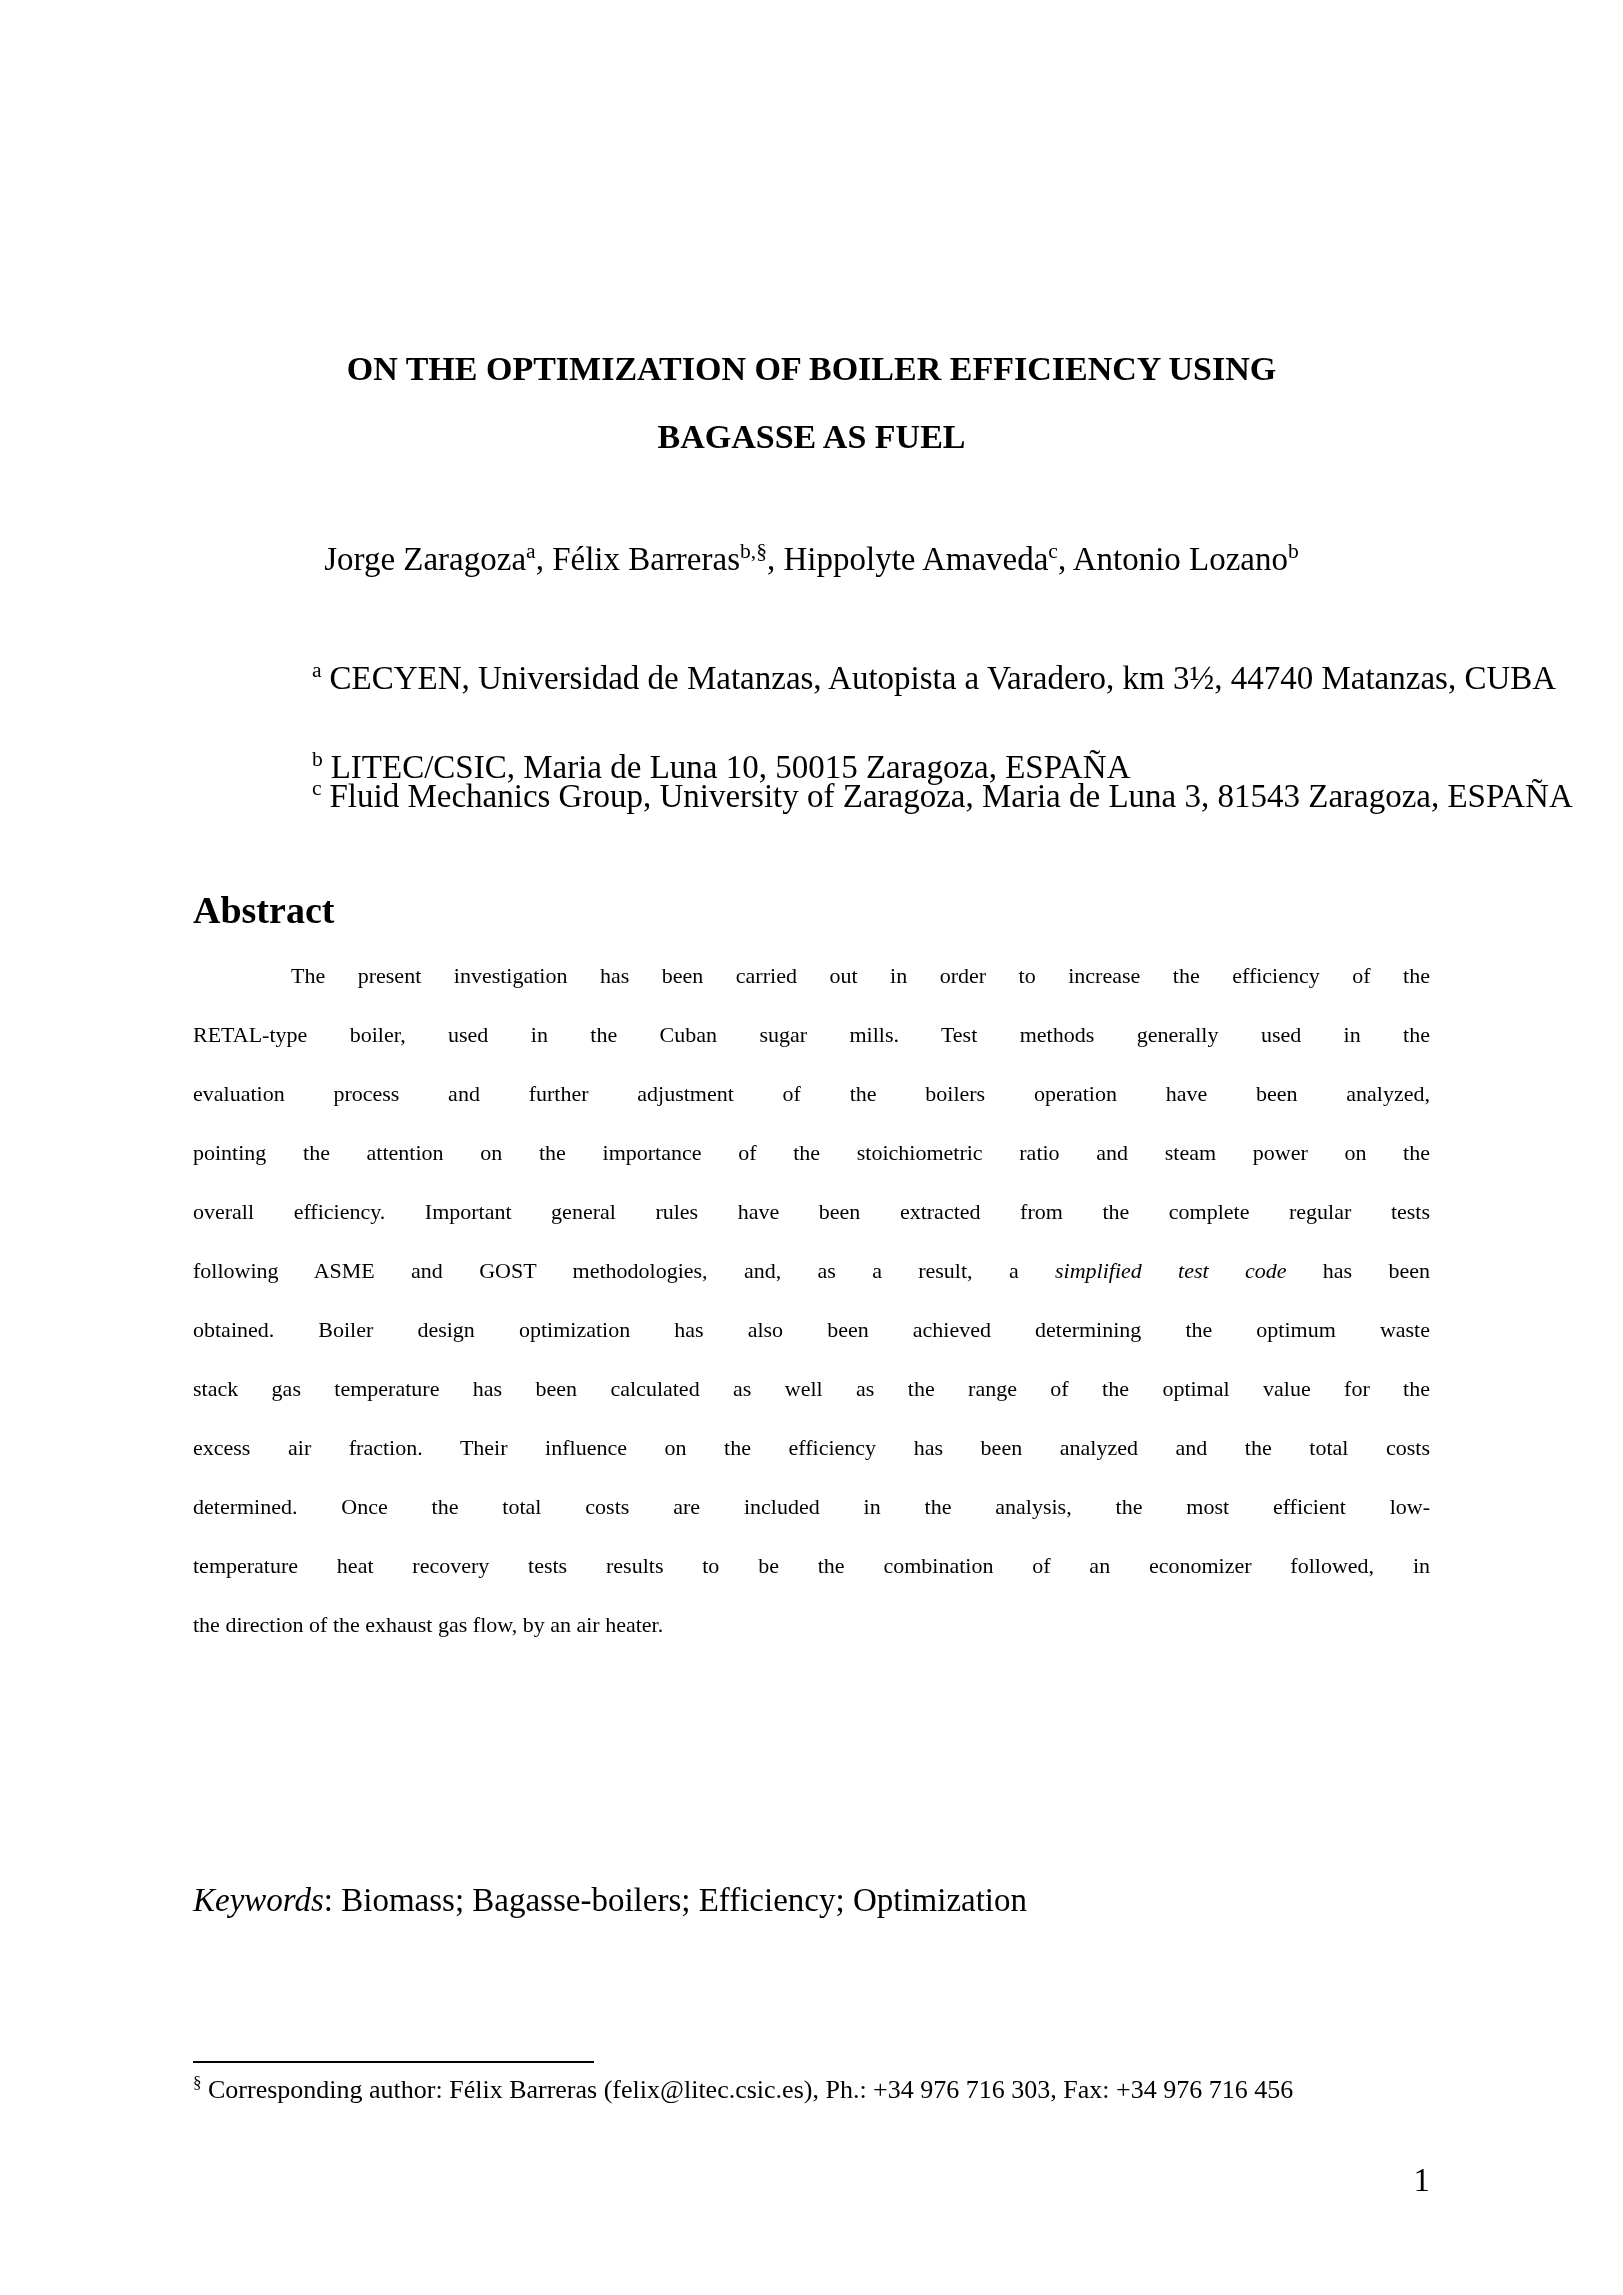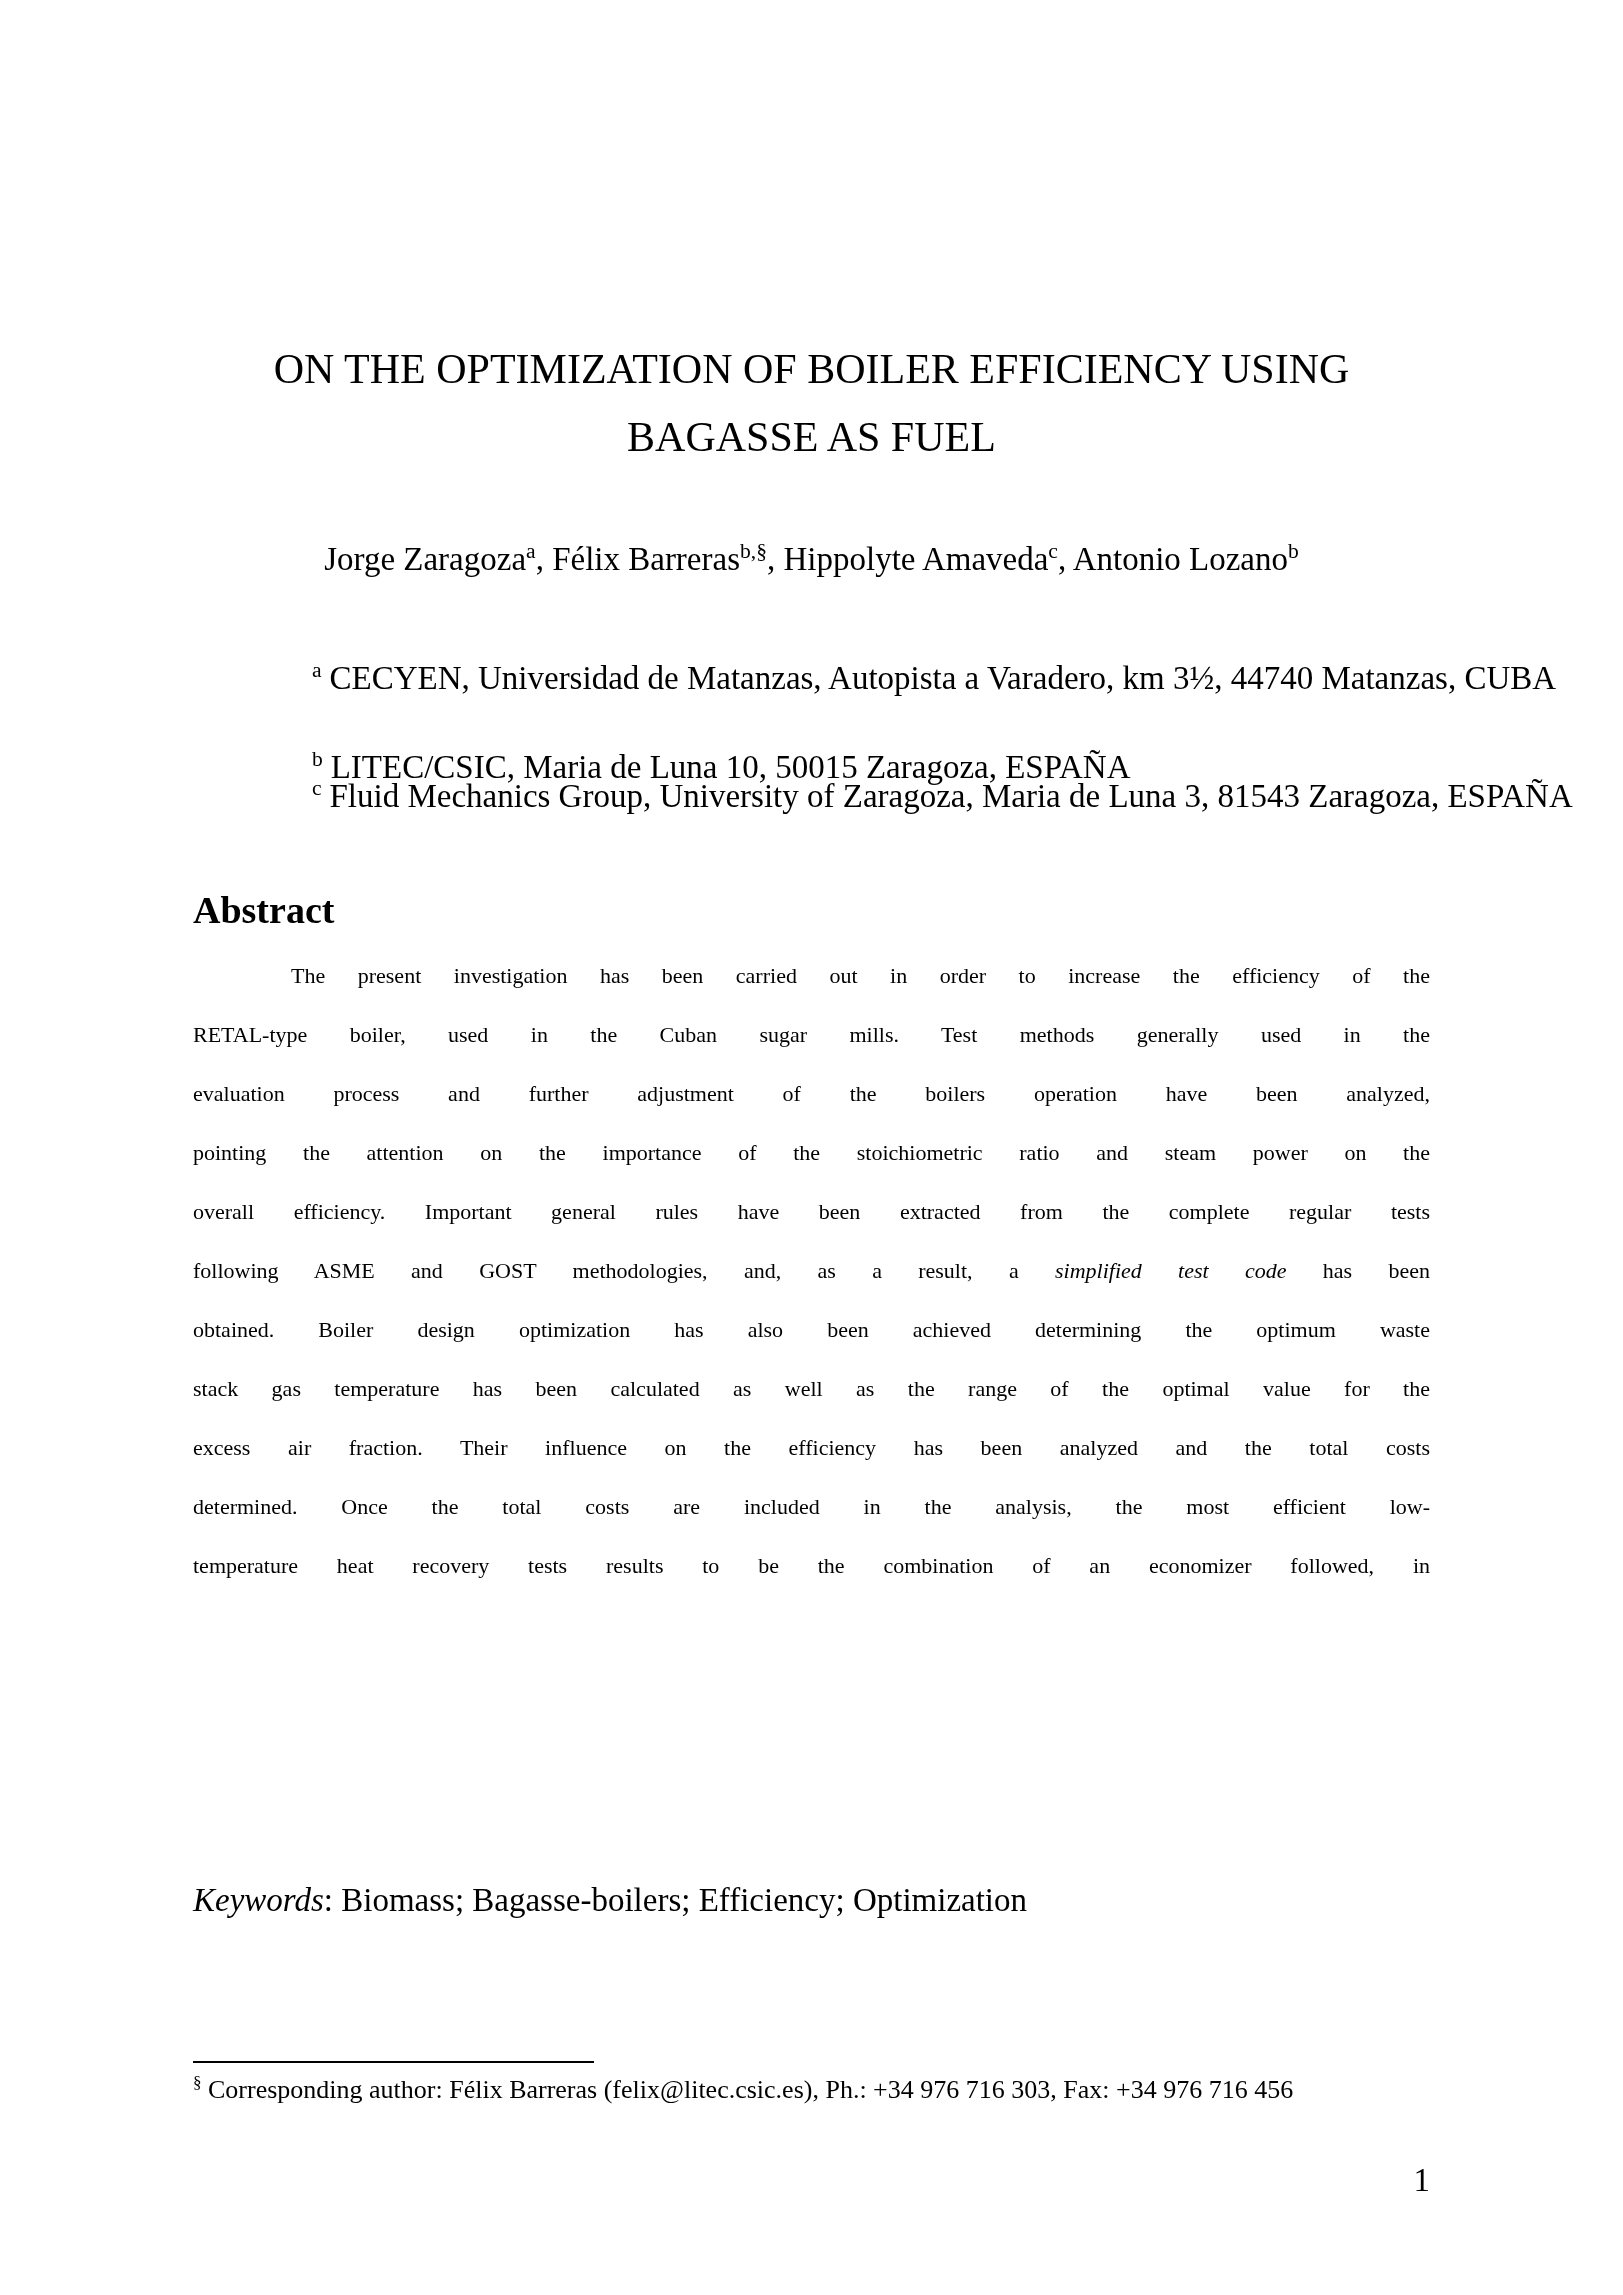--- a/index.html
+++ b/index.html
@@ -10,22 +10,22 @@
     background: #ffffff;
     color: #000000;
     font-family: "Liberation Serif", "DejaVu Serif", serif;
     overflow: hidden;
   }
   .title-line {
     position: absolute;
     left: 193px;
     width: 1237px;
     text-align: center;
-    font-size: 42px;
-    font-weight: normal;
+    font-size: 34px;
+    font-weight: bold;
     line-height: 38px;
     white-space: nowrap;
   }
   .title-line-1 { top: 350px; }
   .title-line-2 { top: 418px; }
   .authors-line {
     position: absolute;
     top: 543px;
     left: 193px;
     width: 1237px;
@@ -136,20 +136,21 @@
     <div class="abs-line"><span>RETAL-type boiler, used in the Cuban sugar mills. Test methods generally used in the</span><span class="it"></span><span></span></div>
     <div class="abs-line"><span>evaluation process and further adjustment of the boilers operation have been analyzed,</span><span class="it"></span><span></span></div>
     <div class="abs-line"><span>pointing the attention on the importance of the stoichiometric ratio and steam power on the</span><span class="it"></span><span></span></div>
     <div class="abs-line"><span>overall efficiency. Important general rules have been extracted from the complete regular tests</span><span class="it"></span><span></span></div>
     <div class="abs-line"><span>following ASME and GOST methodologies, and, as a result, a </span><span class="it">simplified test code</span><span> has been</span></div>
     <div class="abs-line"><span>obtained. Boiler design optimization has also been achieved determining the optimum waste</span><span class="it"></span><span></span></div>
     <div class="abs-line"><span>stack gas temperature has been calculated as well as the range of the optimal value for the</span><span class="it"></span><span></span></div>
     <div class="abs-line"><span>excess air fraction. Their influence on the efficiency has been analyzed and the total costs</span><span class="it"></span><span></span></div>
     <div class="abs-line"><span>determined. Once the total costs are included in the analysis, the most efficient low-</span><span class="it"></span><span></span></div>
     <div class="abs-line"><span>temperature heat recovery tests results to be the combination of an economizer followed, in</span><span class="it"></span><span></span></div>
+    <div class="abs-line last"><span>the direction of the exhaust gas flow, by an air heater.</span><span class="it"></span><span></span></div>
   </div>
 
   <div class="keywords-line"><span class="it">Keywords</span><span>: Biomass; Bagasse-boilers; Efficiency; Optimization</span></div>
 
   <div class="footnote-rule"></div>
 
   <div class="footnote-line"><sup>§</sup><span>Corresponding author: Félix Barreras (felix@litec.csic.es), Ph.: +34 976 716 303, Fax: +34 976 716 456</span></div>
 
   <div class="page-number">1</div>
 

